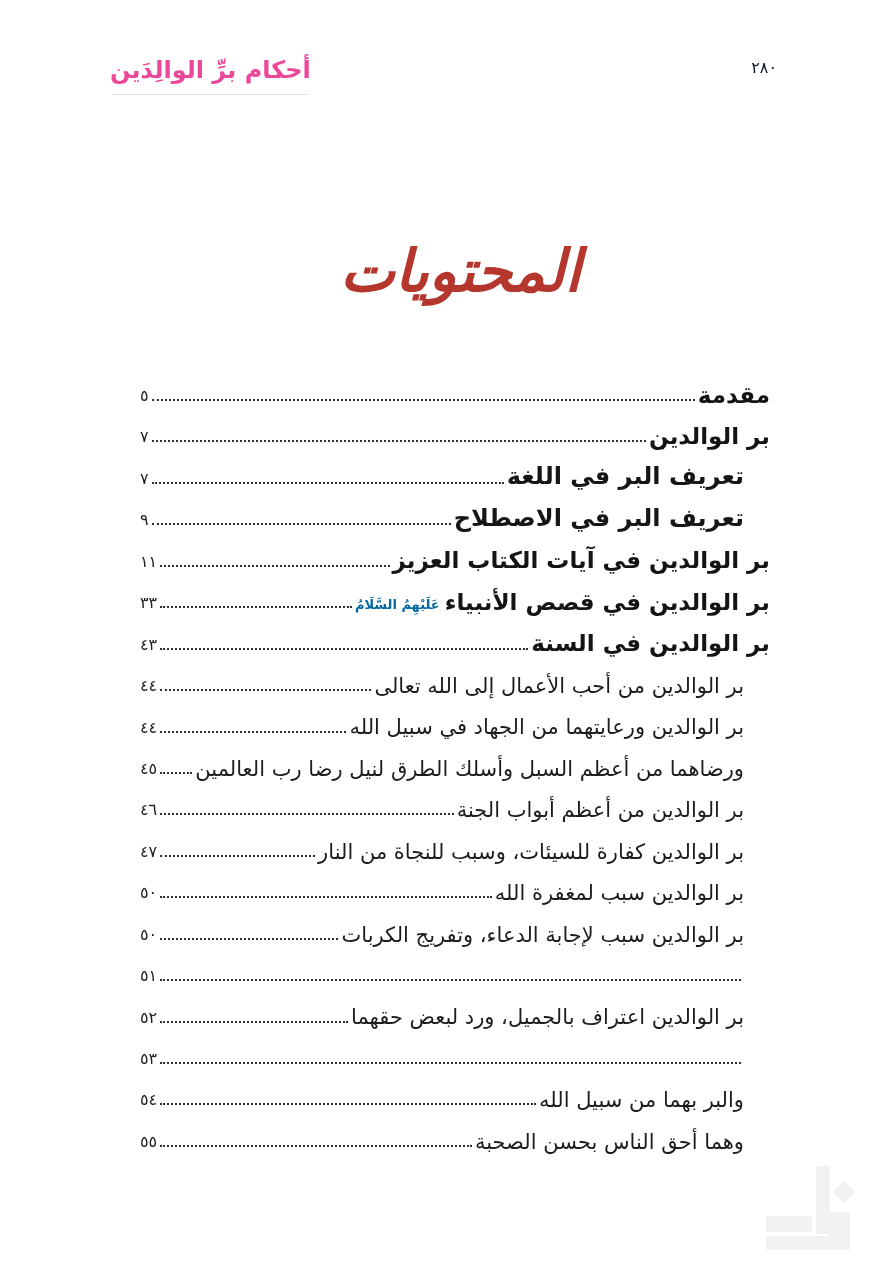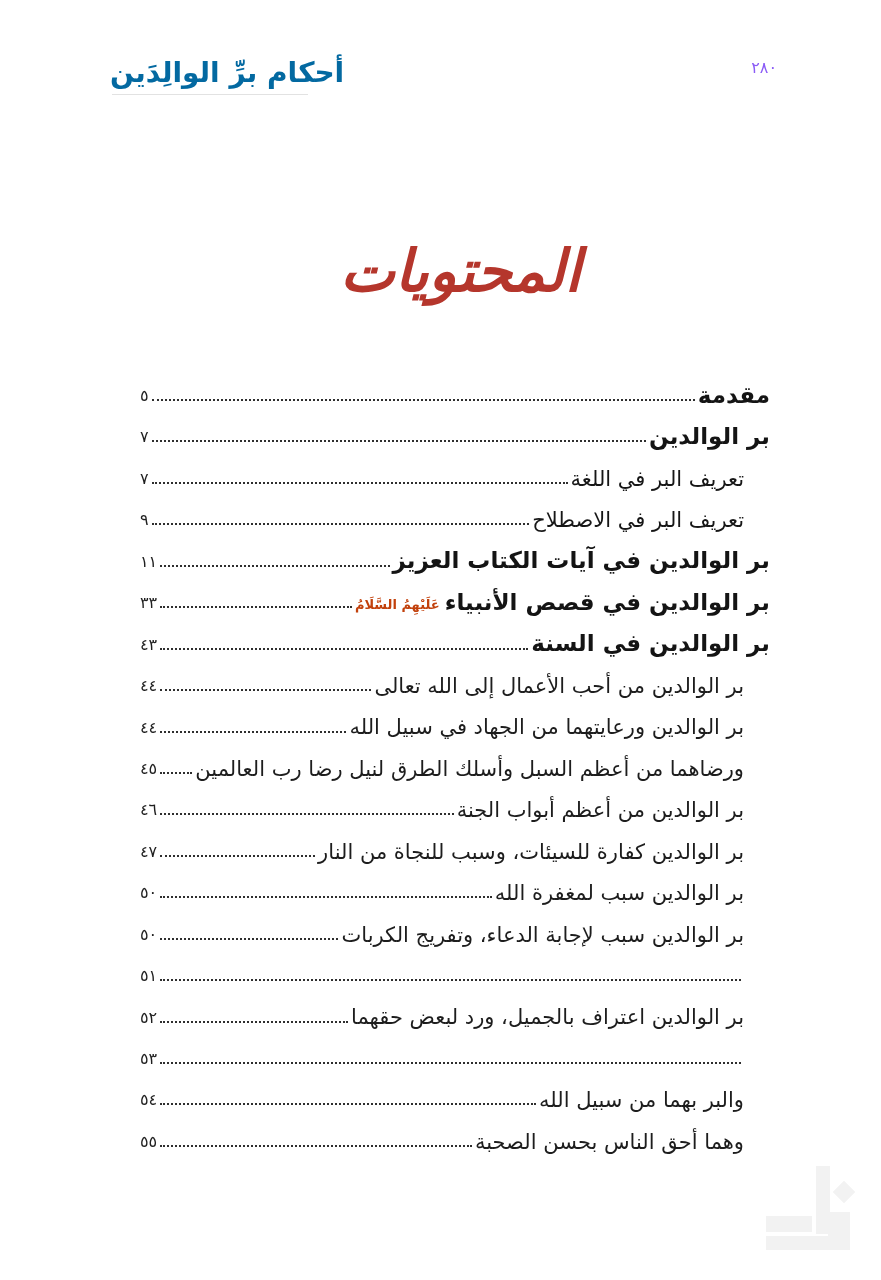--- a/index.html
+++ b/index.html
@@ -13,39 +13,39 @@
     font-family: "DejaVu Sans", sans-serif;
     color: #1b1b1b;
   }
 
   
   .running-title {
     position: absolute;
     top: 56px;
     left: 110px;
     direction: rtl;
-    font-size: 28px;
+    font-size: 24px;
     font-weight: 700;
-    color: #0369a1;
+    color: #ec4899;
     letter-spacing: 0;
   }
   .header-rule {
     position: absolute;
     top: 94px;
     left: 112px;
     width: 196px;
     height: 1px;
     background: #e2e2e2;
   }
   .folio {
     position: absolute;
     top: 58px;
     right: 104px;
     font-size: 16px;
-    color: #8b5cf6;
+    color: #0f172a;
     direction: rtl;
   }
 
   
   .contents-title {
     position: absolute;
     top: 242px;
     left: 0;
     right: 0;
     text-align: center;
@@ -72,28 +72,28 @@
   }
   .toc-row {
     display: flex;
     align-items: flex-end;
     height: 40px;
     direction: rtl;
   }
   .toc-row.indent { padding-right: 26px; }
   .toc-label { white-space: nowrap; line-height: 1.15; }
   .toc-row.kufi .toc-label { font-weight: 700; font-size: 23px; color: #141414; }
-  .toc-row.naskh-bold .toc-label { font-weight: 400; font-size: 21px; color: #161616; }
+  .toc-row.naskh-bold .toc-label { font-weight: 700; font-size: 24px; color: #161616; }
   .toc-row.naskh .toc-label { font-weight: 400; font-size: 21px; color: #1d1d1d; text-align: center; }
   .toc-suffix {
     font-size: 13px;
     font-weight: 700;
     margin: 0 5px 3px 0;
     white-space: nowrap;
-    color: #c2410c;
+    color: #0369a1;
   }
   .toc-leader {
     flex: 1;
     min-width: 10px;
     height: 0;
     border-bottom: 2px dotted #2e2e2e;
     margin: 0 3px 7px 3px;
   }
   .toc-page {
     font-size: 16px;

